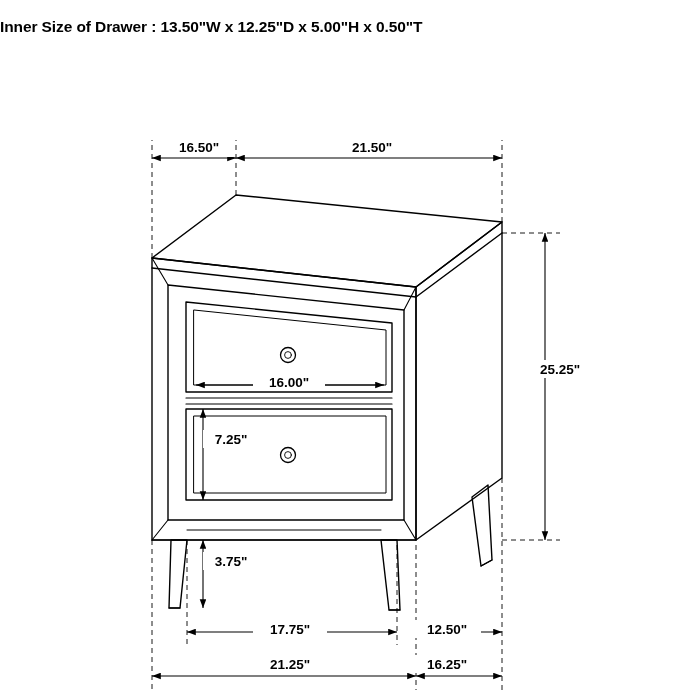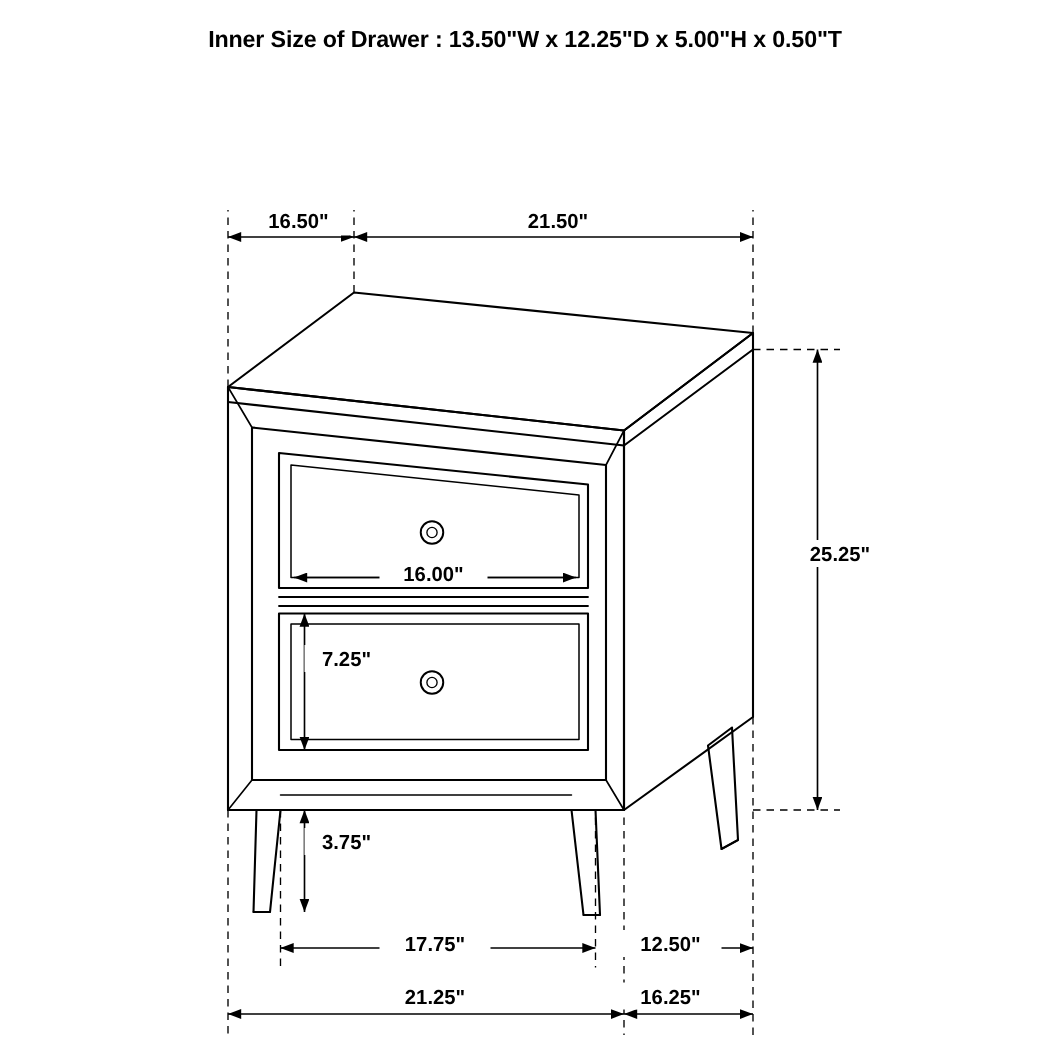--- a/index.html
+++ b/index.html
@@ -18,21 +18,21 @@
   #page {
     position: relative;
     width: 700px;
     height: 700px;
   }
   #title {
     position: absolute;
     top: 18px;
     left: 0;
     width: 700px;
-    text-align: center;
+    text-align: left;
     font-size: 15.5px;
     font-weight: bold;
     letter-spacing: -0.1px;
   }
   #svg-wrap {
     position: absolute;
     top: 0;
     left: 0;
   }
   .dim-label {

